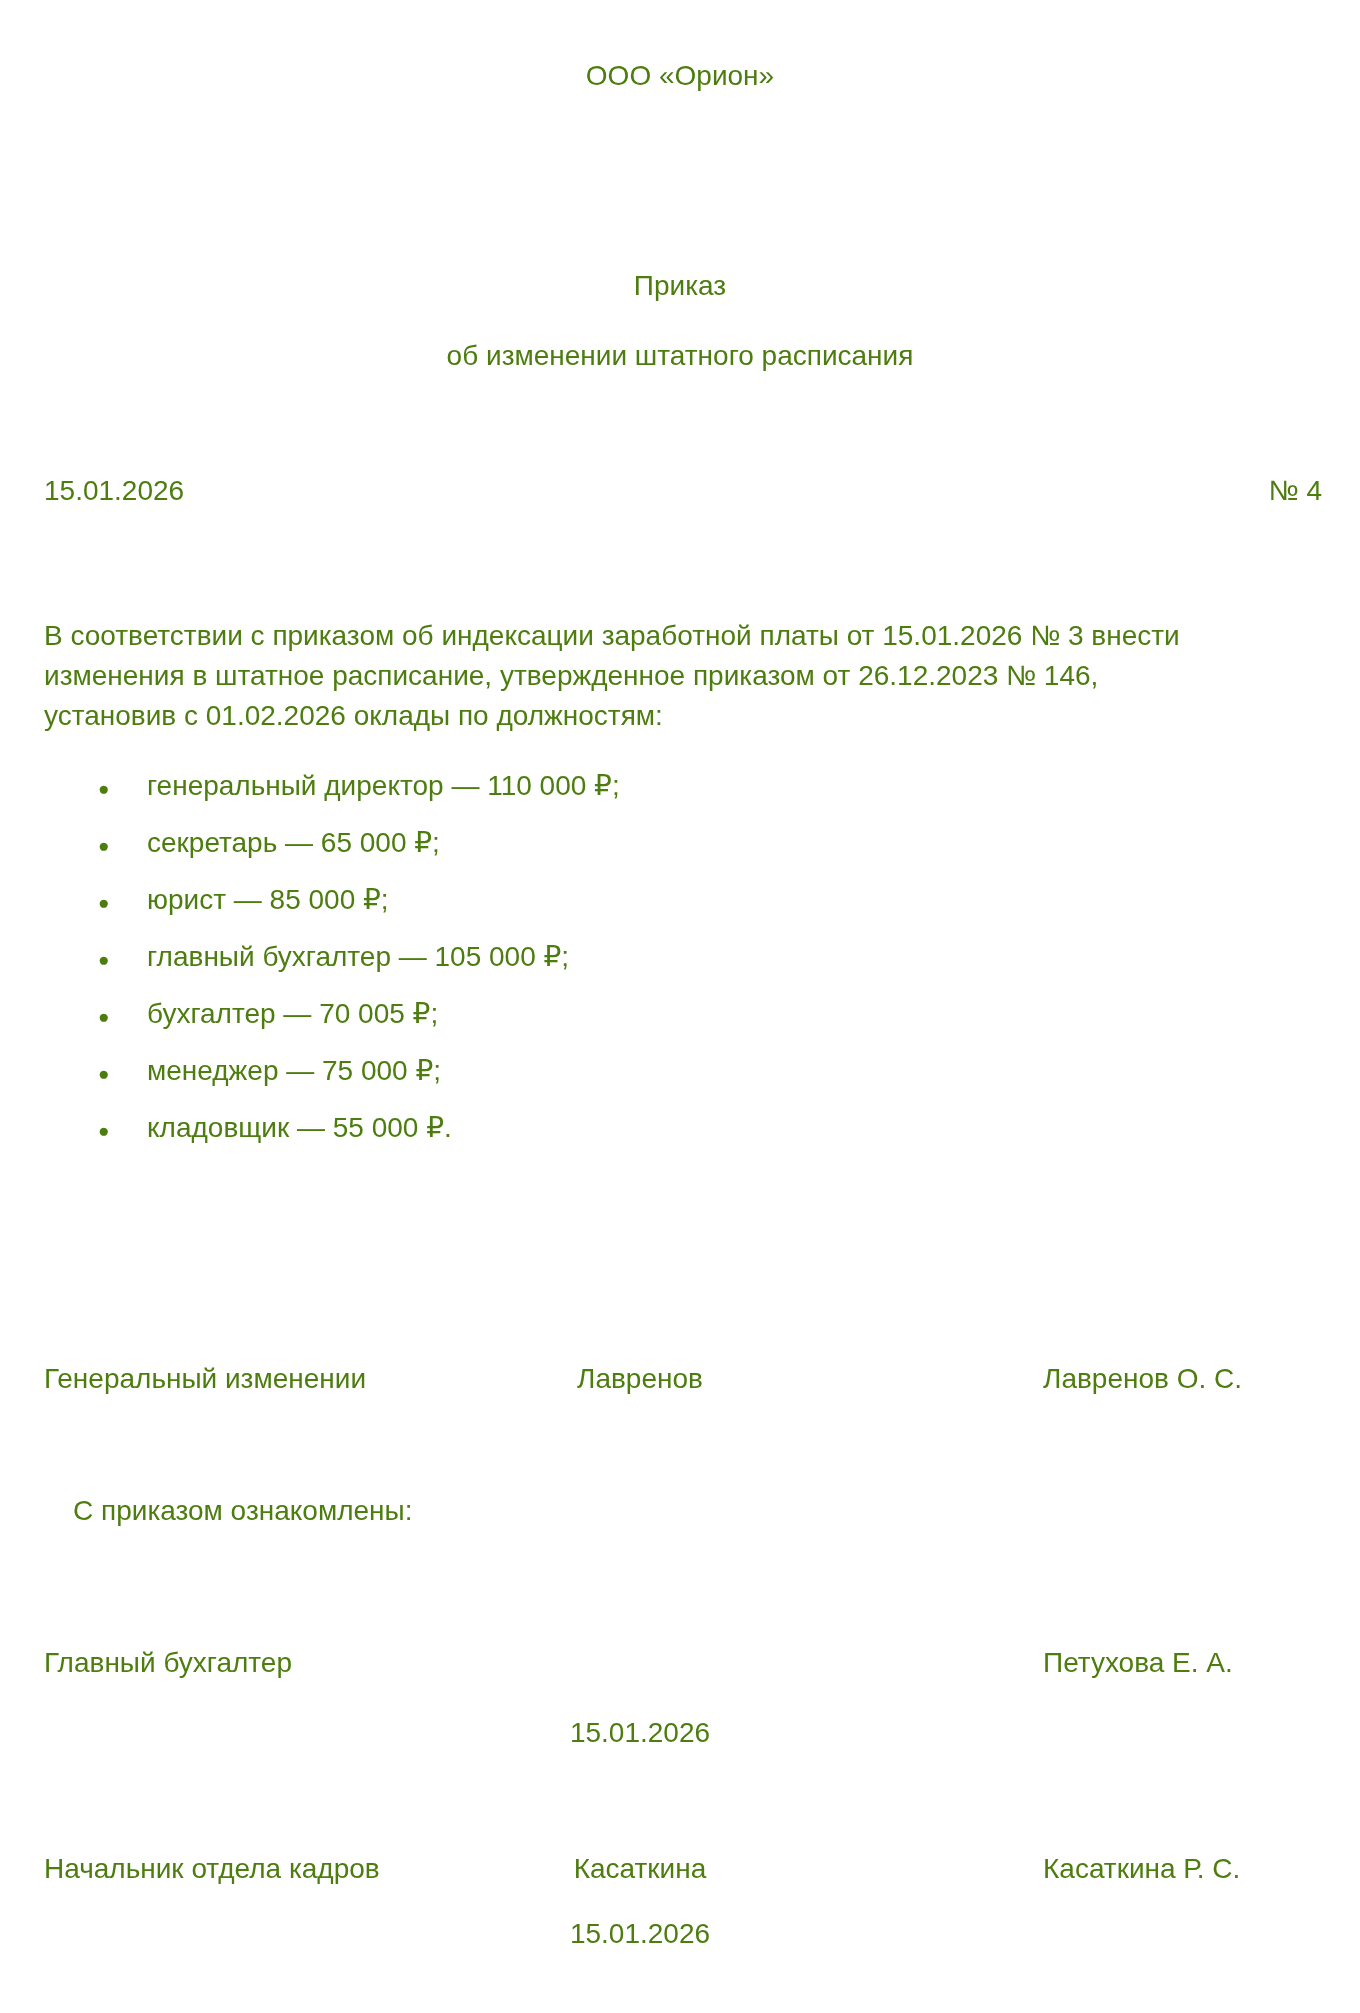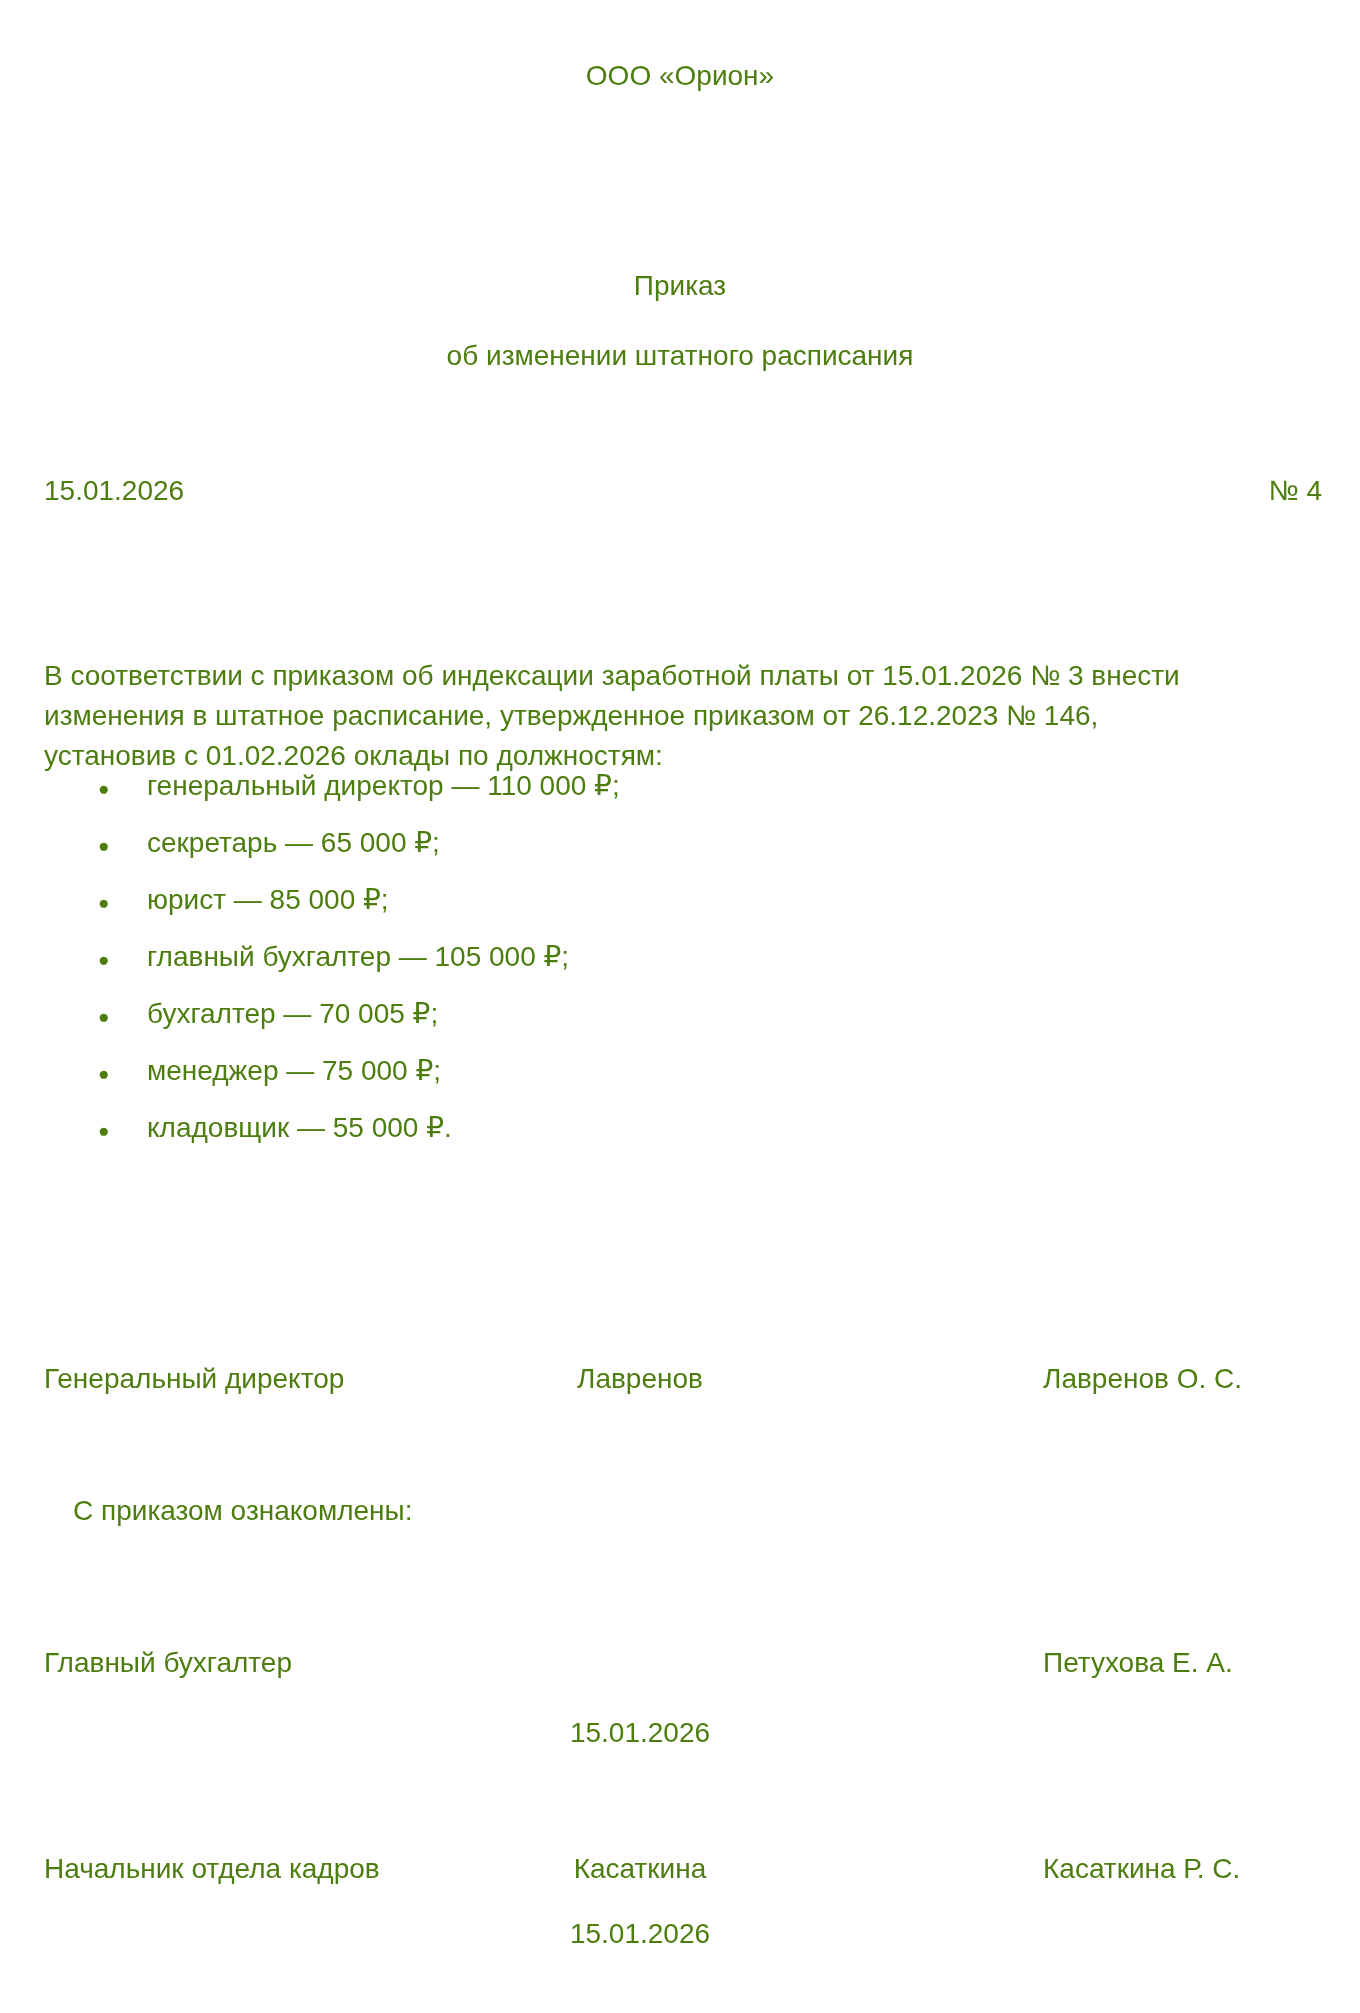--- a/index.html
+++ b/index.html
@@ -28,21 +28,21 @@
 
   
   .date-number-row {
     left: 44px;
     right: 38px;
     display: flex;
     justify-content: space-between;
   }
 
   
-  .body-par { left: 44px; right: 42px; margin-top: 40px; }
+  .body-par { left: 44px; right: 42px; }
   .body-par .line { line-height: 40px; }
 
   
   .salary-list {
     left: 44px;
     right: 38px;
     margin: 0;
     padding: 0;
     list-style: none;
   }
@@ -132,21 +132,21 @@
       <span class="bullet">●</span>
       <span>менеджер — 75 000 ₽;</span>
     </li>
     <li>
       <span class="bullet">●</span>
       <span>кладовщик — 55 000 ₽.</span>
     </li>
   </ul>
 
   <div class="abs sig-row" style="top:1359px">
-    <span class="pos">Генеральный директор</span>
+    <span class="pos">Генеральный изменении</span>
     <span class="sig">Лавренов</span>
     <span class="name">Лавренов О. С.</span>
   </div>
 
   <div class="abs left-col" style="top:1491px">С приказом ознакомлены:</div>
 
   <div class="abs sig-row" style="top:1643px">
     <span class="pos">Главный бухгалтер</span>
     <span class="name">Петухова Е. А.</span>
   </div>

